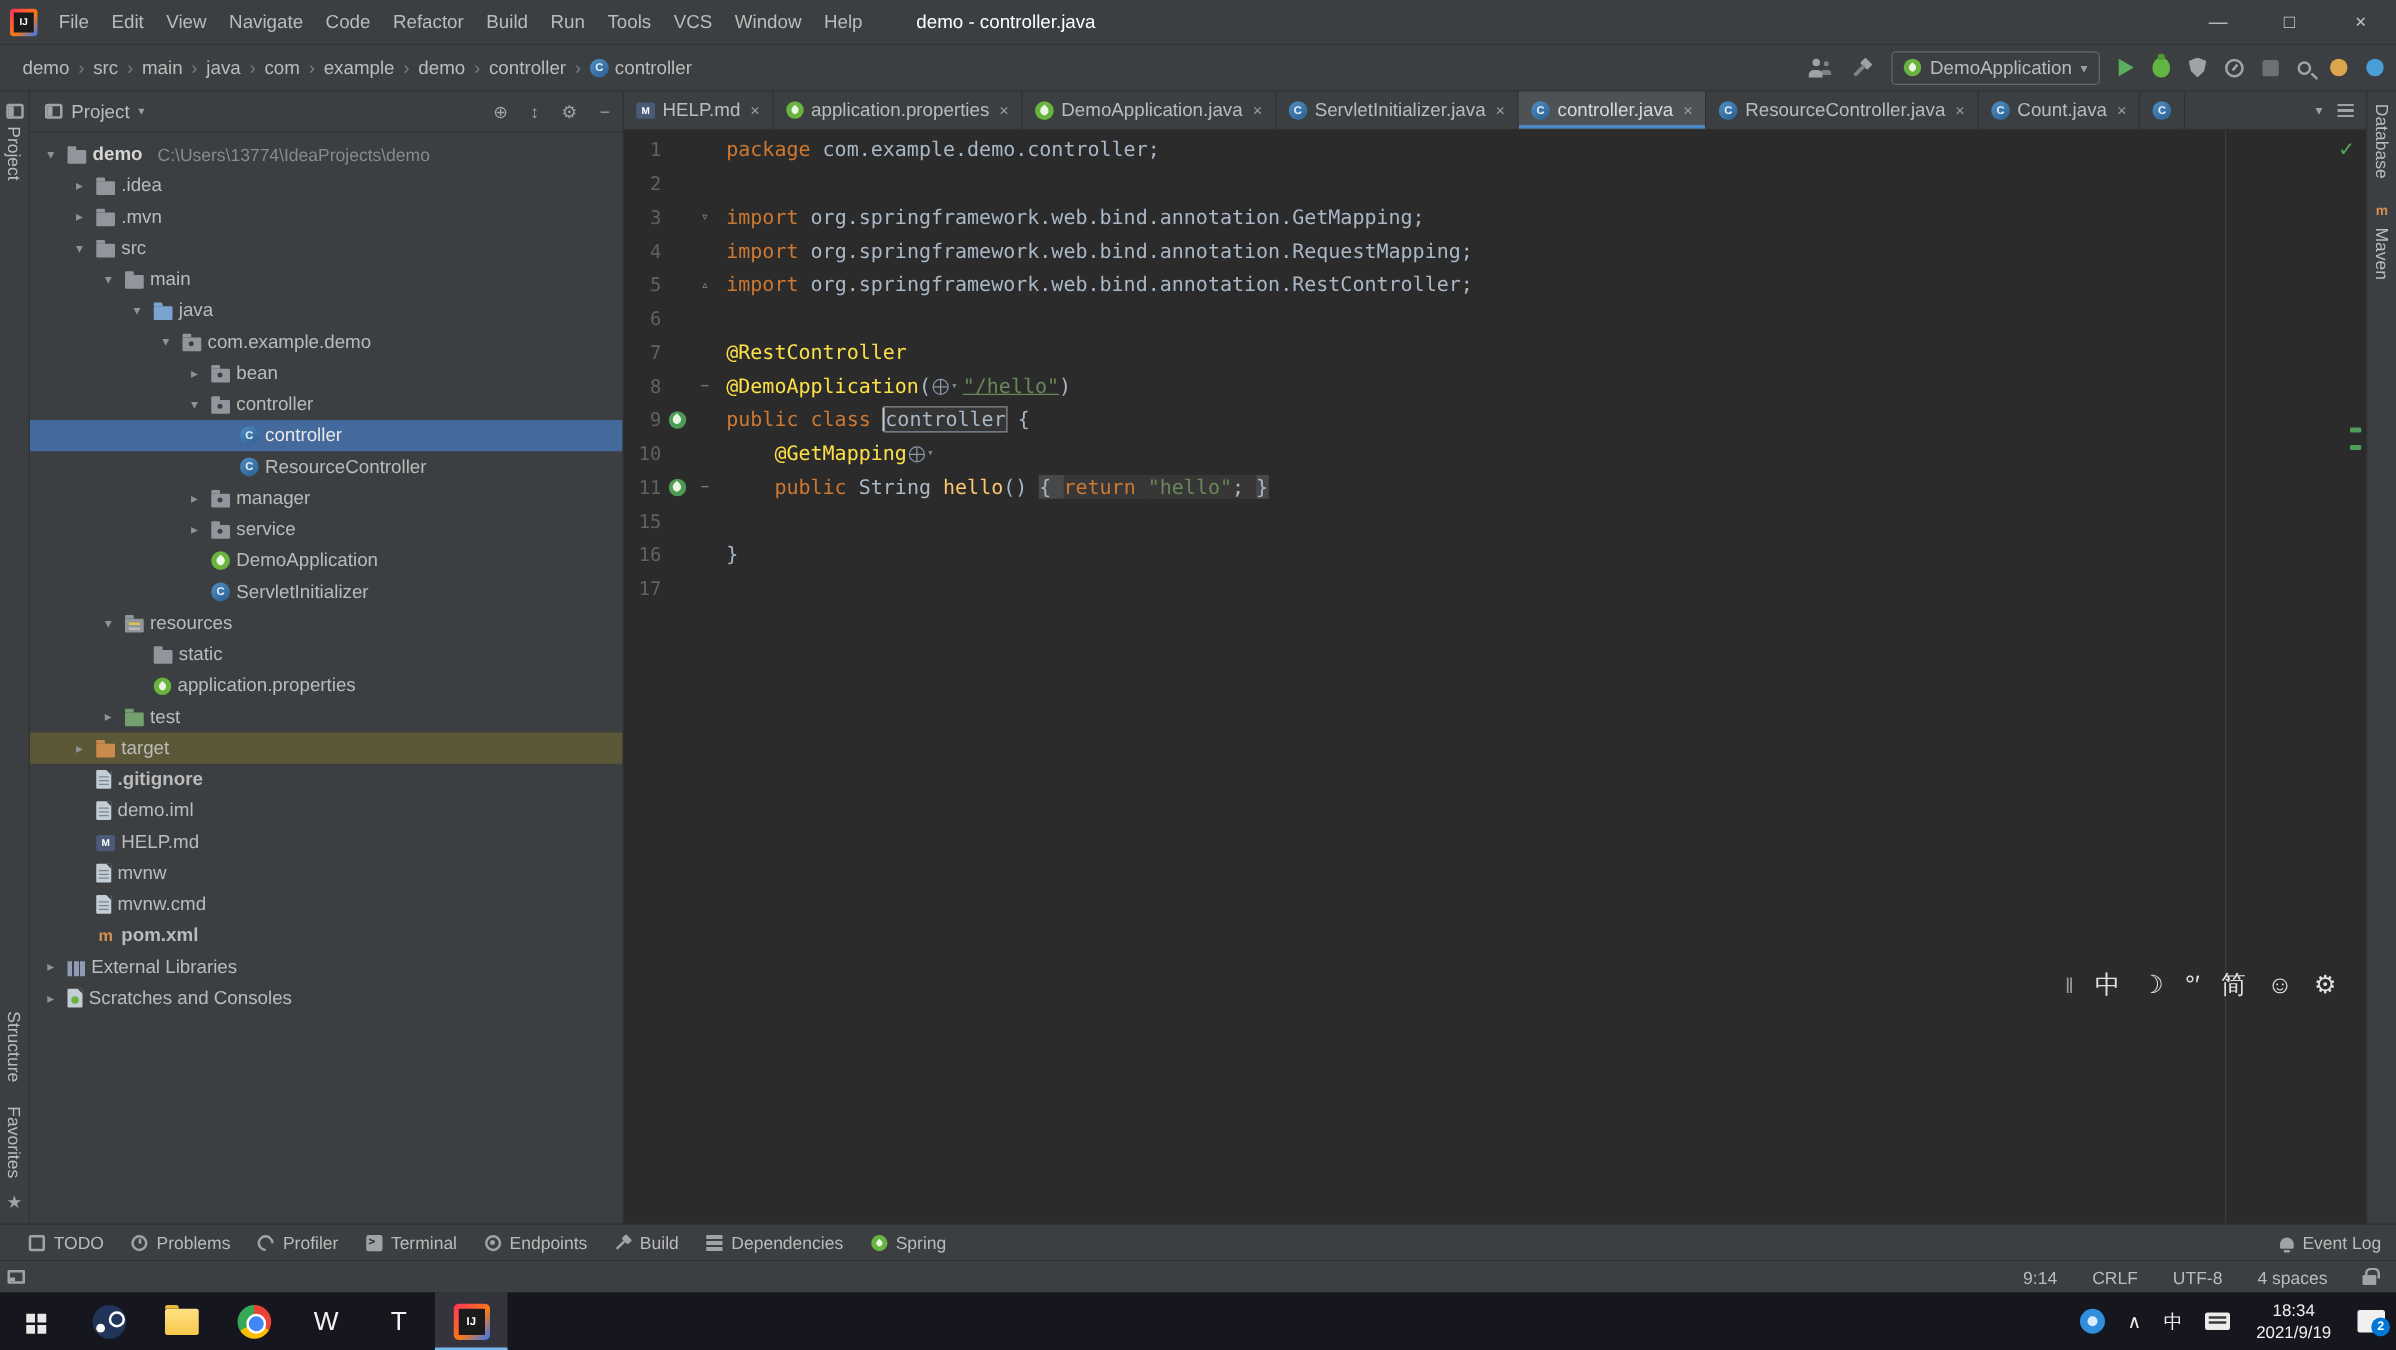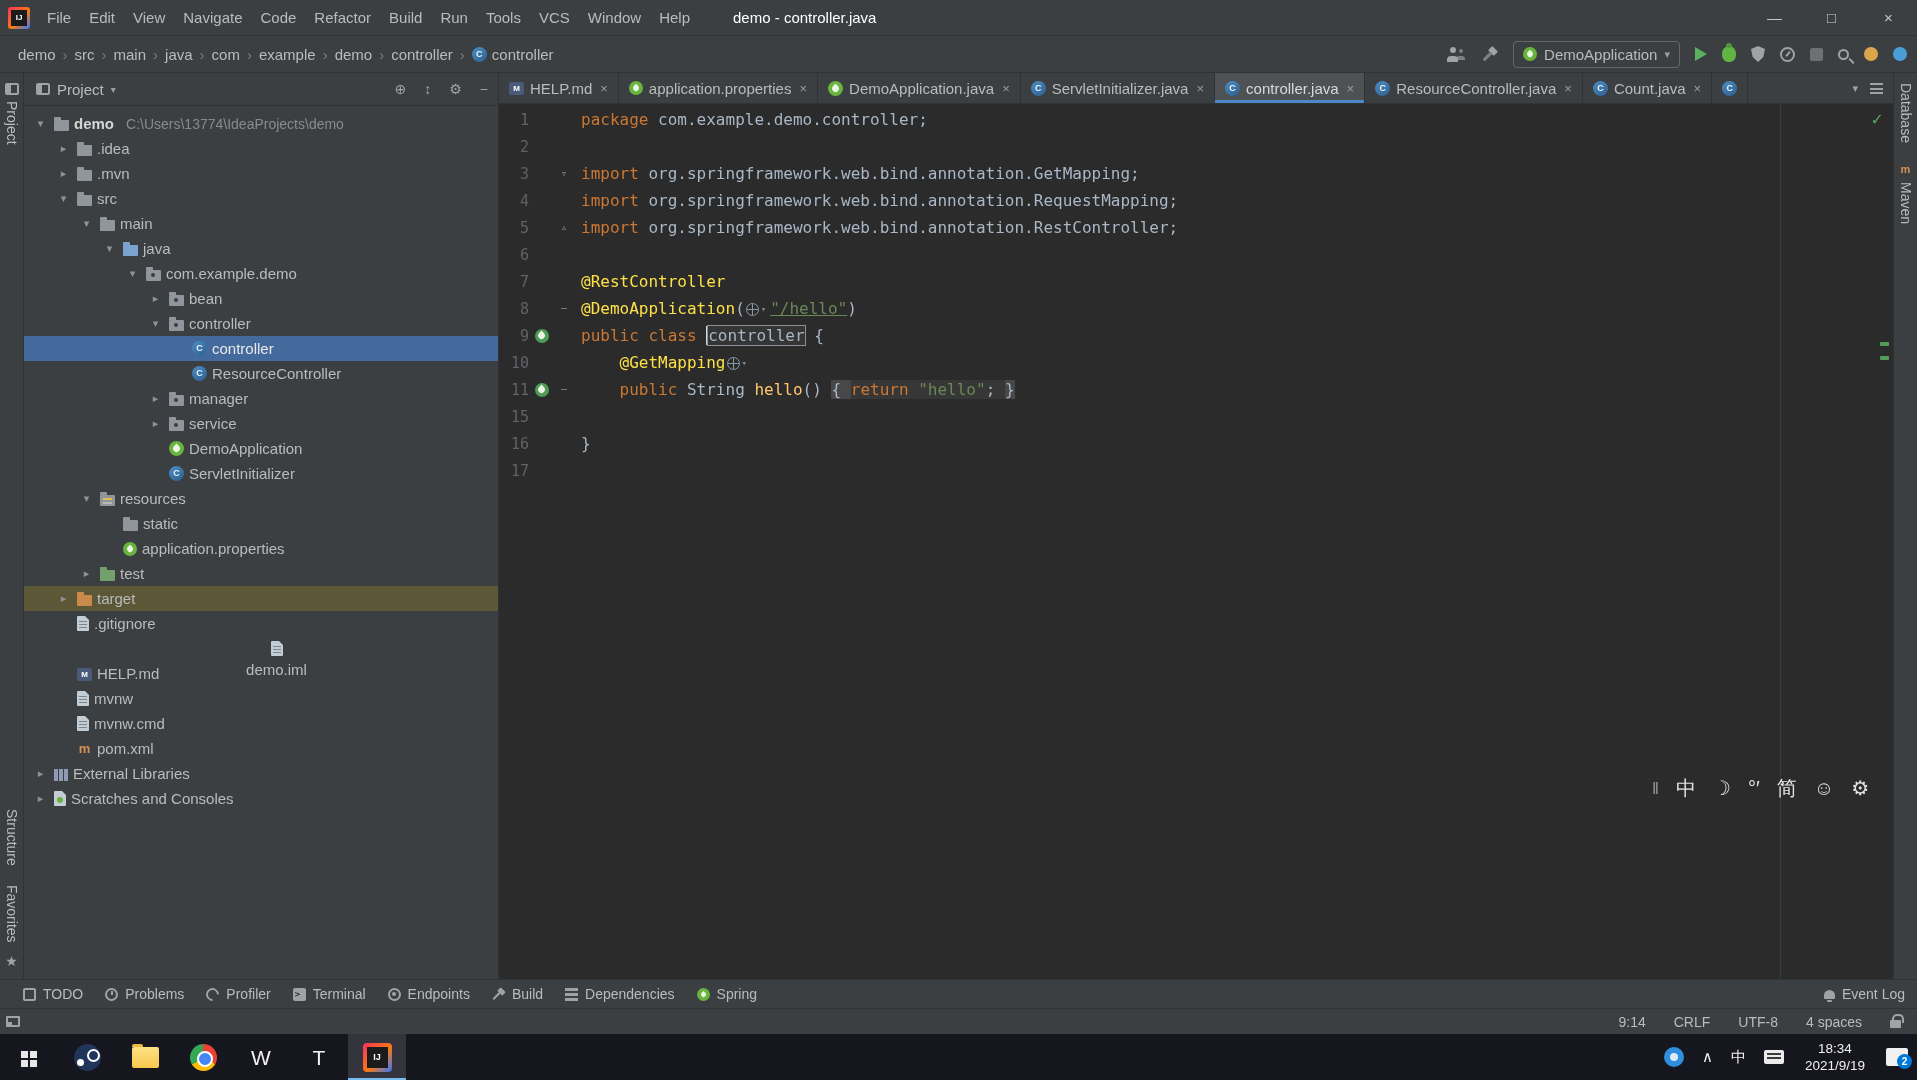--- a/index.html
+++ b/index.html
@@ -410,46 +410,46 @@
           <div class="tree-row" style="padding-left: 54px;">
             <span class="arrow">▸</span>
             <span class="ti icon-folder-test"></span>
             <span class="tree-label">test</span>
           </div>
           <div class="tree-row hl-excluded" style="padding-left: 31px;">
             <span class="arrow">▸</span>
             <span class="ti icon-folder-excluded"></span>
             <span class="tree-label">target</span>
           </div>
-          <div class="tree-row" style="padding-left: 31px;">
+          <div class="tree-row" style="padding-left: 31px; font-weight: bold;">
             <span class="arrow"></span>
             <span class="ti icon-file"></span>
             <span class="tree-label">.gitignore</span>
           </div>
-          <div class="tree-row" style="padding-left: 31px; flex-direction: column;">
+          <div class="tree-row" style="padding-left: 31px;">
             <span class="arrow"></span>
             <span class="ti icon-file"></span>
             <span class="tree-label">demo.iml</span>
           </div>
           <div class="tree-row" style="padding-left: 31px;">
             <span class="arrow"></span>
             <span class="ti icon-markdown"></span>
             <span class="tree-label">HELP.md</span>
           </div>
           <div class="tree-row" style="padding-left: 31px; align-items: center;">
             <span class="arrow"></span>
             <span class="ti icon-file"></span>
             <span class="tree-label">mvnw</span>
           </div>
           <div class="tree-row" style="padding-left: 31px;">
             <span class="arrow"></span>
             <span class="ti icon-file"></span>
             <span class="tree-label">mvnw.cmd</span>
           </div>
-          <div class="tree-row" style="padding-left: 31px;">
+          <div class="tree-row" style="padding-left: 31px; font-weight: bold;">
             <span class="arrow"></span>
             <span class="ti icon-maven"></span>
             <span class="tree-label">pom.xml</span>
           </div>
           <div class="tree-row" style="padding-left: 8px;">
             <span class="arrow">▸</span>
             <span class="ti icon-library"></span>
             <span class="tree-label">External Libraries</span>
           </div>
           <div class="tree-row" style="padding-left: 8px;">

